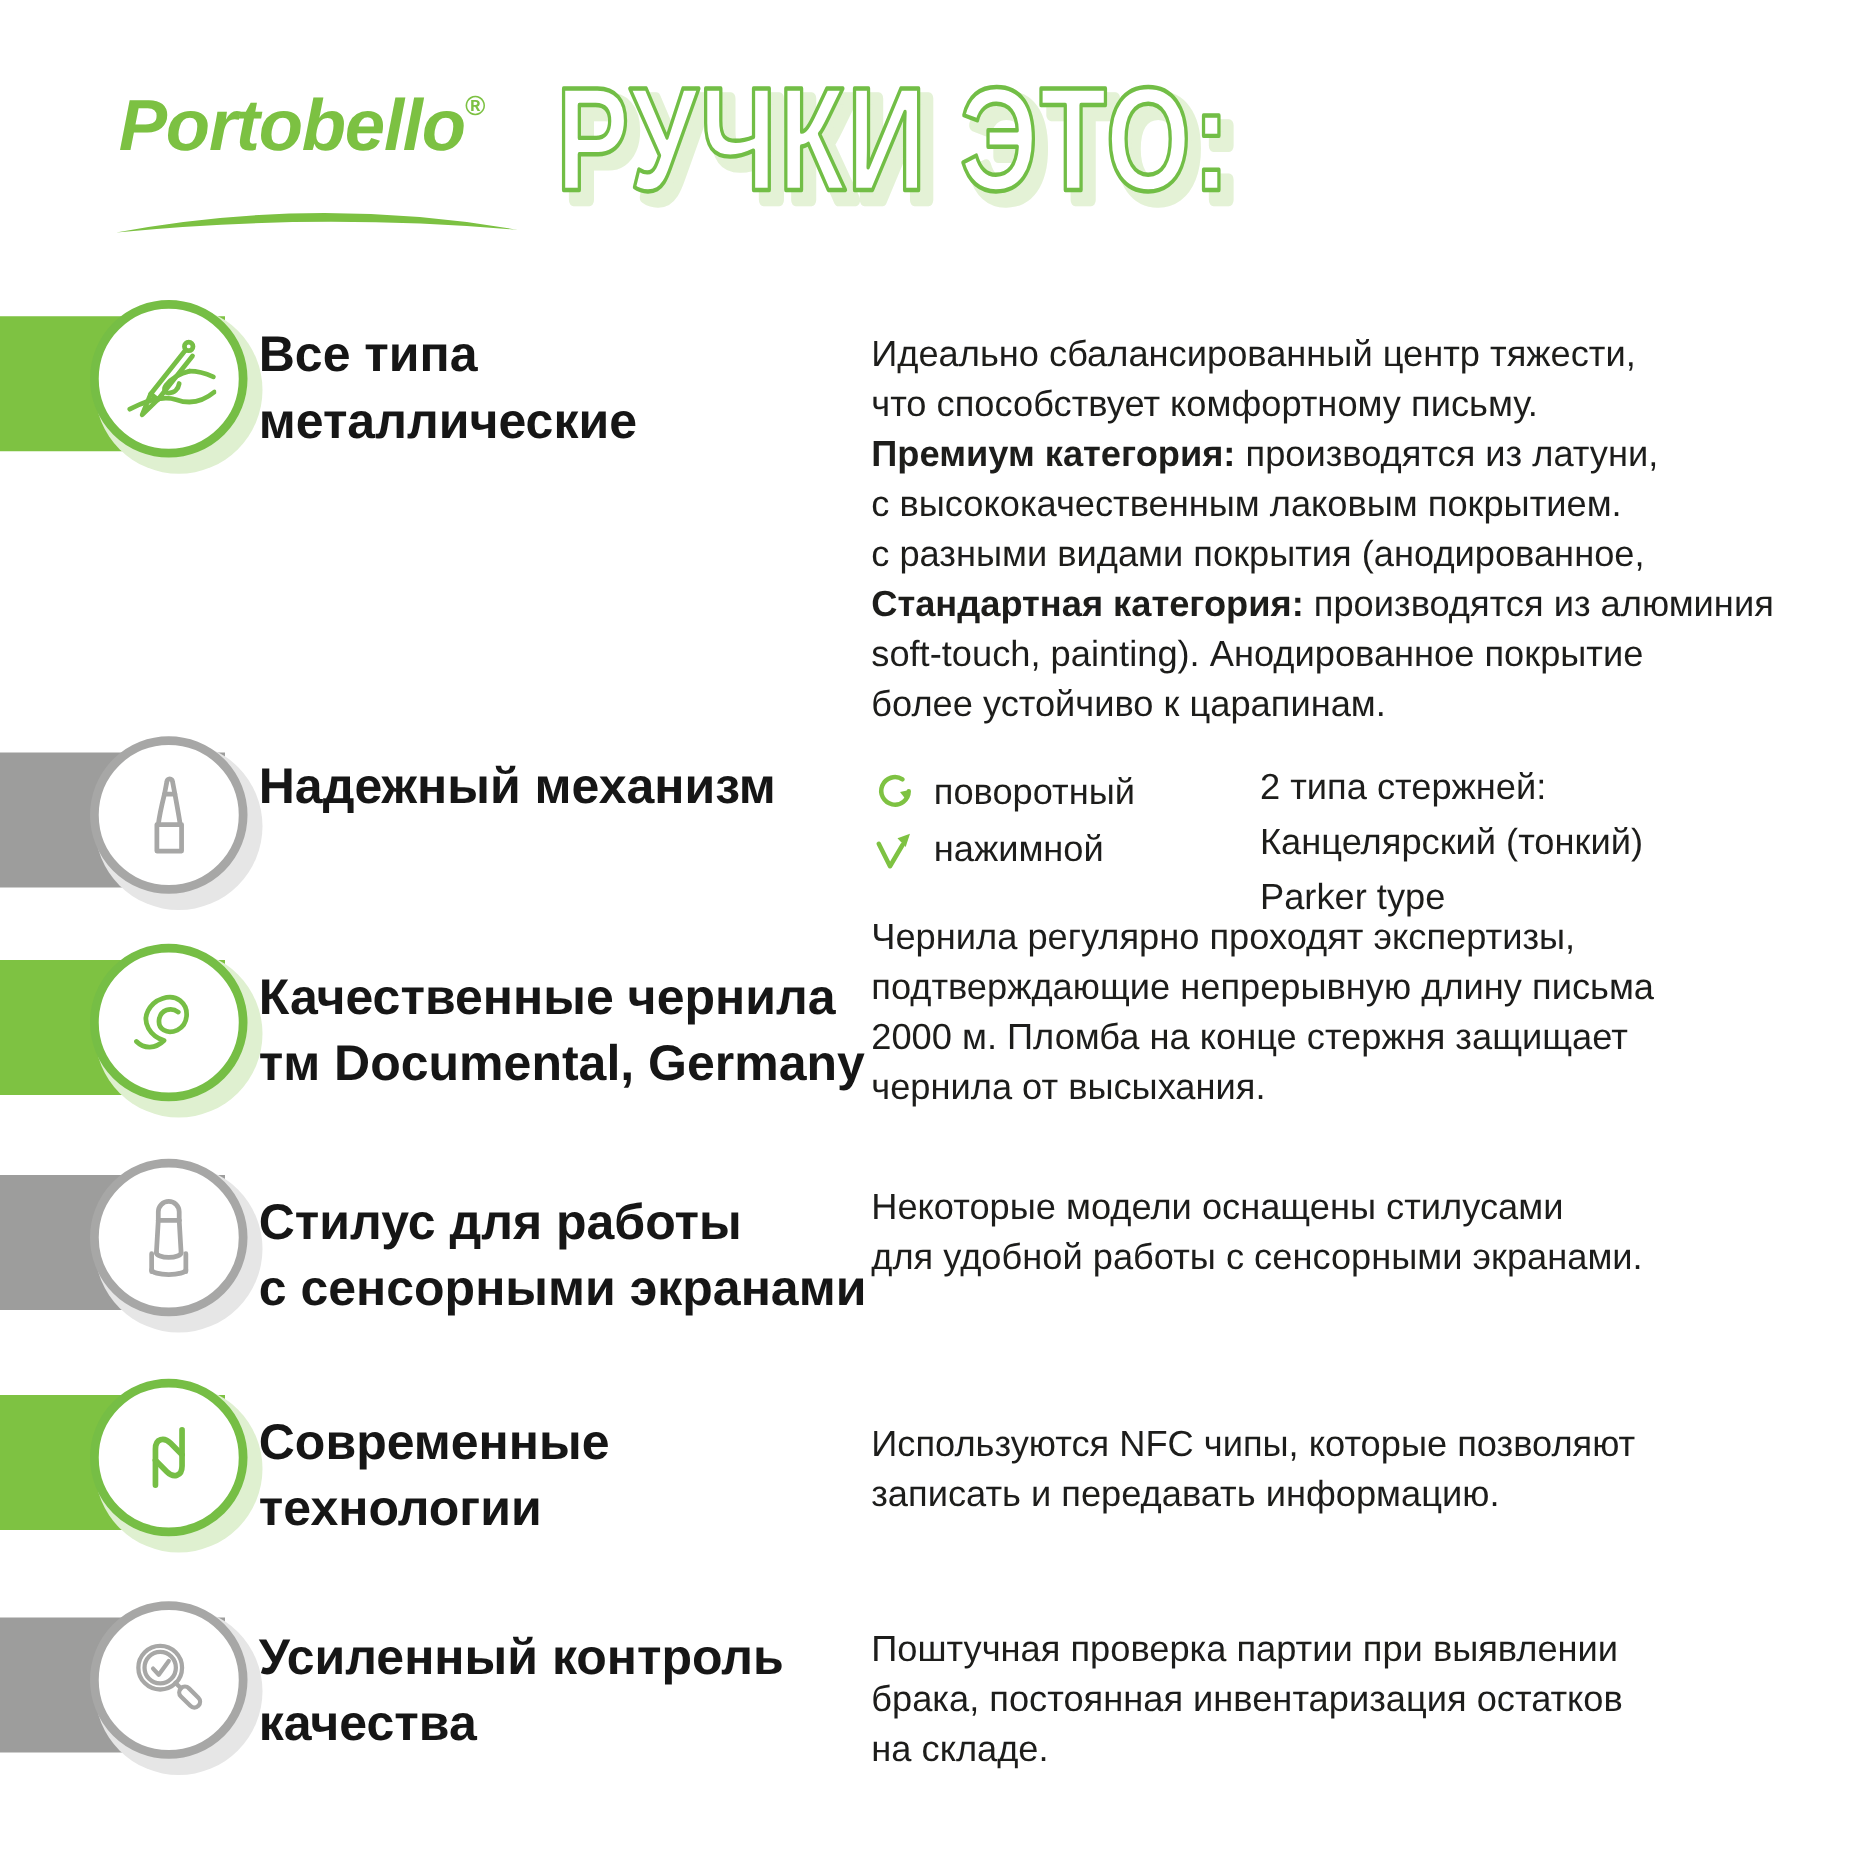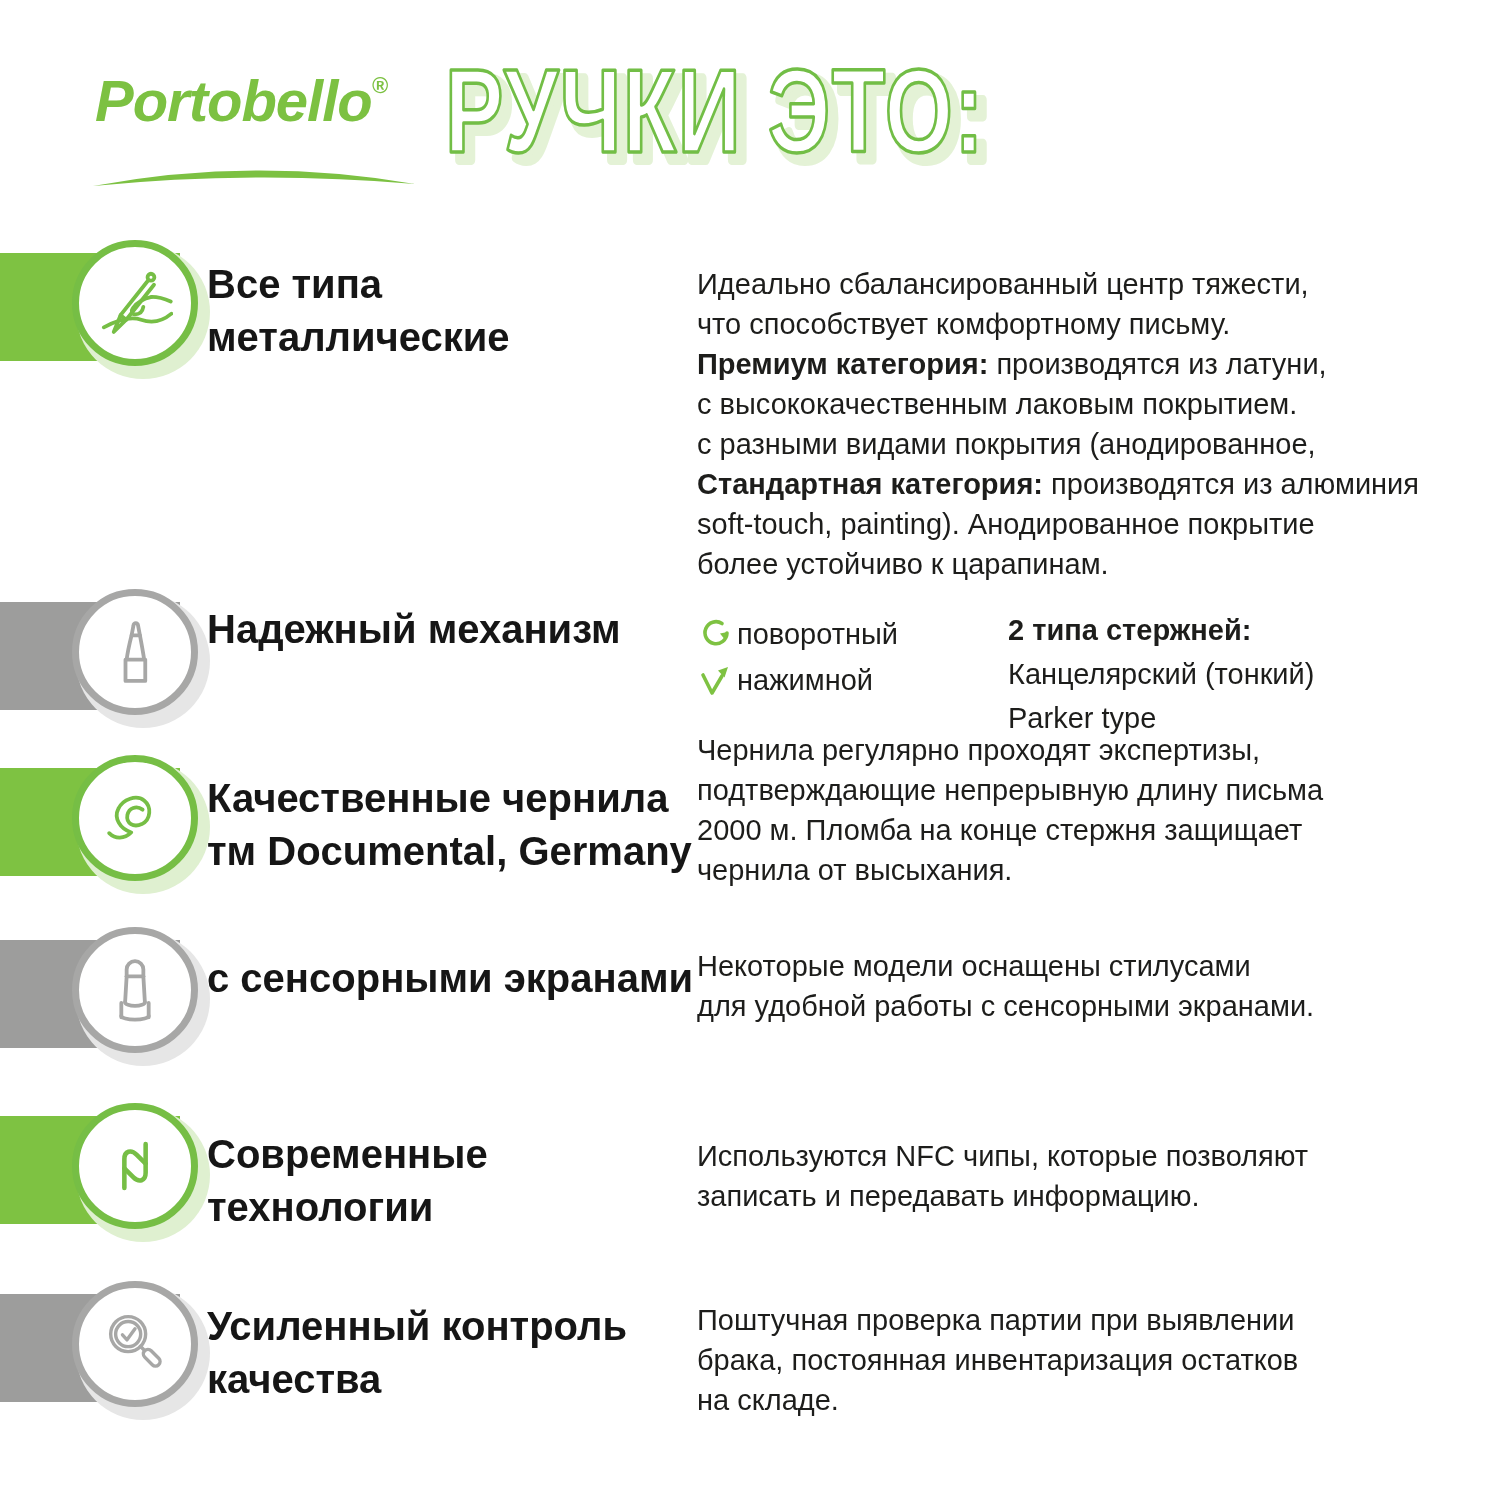--- a/index.html
+++ b/index.html
@@ -36,25 +36,25 @@
     position:absolute;left:207px;margin:0;font-size:40px;font-weight:700;
     line-height:53px;color:#161616;letter-spacing:0;z-index:4;white-space:nowrap;
   }
   .body{
     position:absolute;left:697px;width:790px;font-size:29px;line-height:40px;
     color:#1d1d1b;z-index:4;
   }
   .body b{font-weight:700;}
   .body .ln{white-space:nowrap;}
   
-  .mech-item{position:absolute;left:697px;height:40px;display:flex;align-items:center;gap:4px;z-index:4;}
+  .mech-item{position:absolute;left:697px;height:40px;display:flex;align-items:center;gap:14px;z-index:4;}
   .mech-item .mlabel{font-size:29px;color:#1d1d1b;white-space:nowrap;}
   .mech-item svg{display:block;}
   .refills{position:absolute;left:1008px;width:460px;z-index:4;font-size:29px;line-height:44px;color:#1d1d1b;}
-  .refills .rtitle{font-weight:700;}
+  .refills .rtitle{font-weight:400;}
   .refills div{white-space:nowrap;}
 </style>
 </head>
 <body>
 
 <div class="canvas">
 
   <div class="logo">
     <span class="logo-text">Portobello</span><span class="logo-r">®</span>
     <svg class="swoosh" width="330" height="26" viewBox="0 0 330 26">
@@ -172,20 +172,21 @@
               <path d="M39,32 v-9 a11,11 0 0 1 22,0 v9"></path>
               <path d="M39,32 h22"></path>
               <path d="M39,32 L37,66 M61,32 L63,66"></path>
               <path d="M37,66 a13,5 0 0 0 26,0"></path>
               <path d="M32,86 V67 M68,86 V67"></path>
               <path d="M32,84 a18,5 0 0 0 36,0"></path>
             </svg>
           </span>
         </div>
       <h2 class="heading" style="top: 952px;">
+          <div>Стилус для работы</div>
           <div>с сенсорными экранами</div>
         </h2>
       <div class="body" style="top: 946px;">
           <div class="ln"><span>Некоторые модели оснащены стилусами</span></div>
           <div class="ln"><span>для удобной работы с сенсорными экранами.</span></div>
         </div>
     </section>
 
     <section class="row">
       <div class="band green" style="top: 1116px;"></div>

